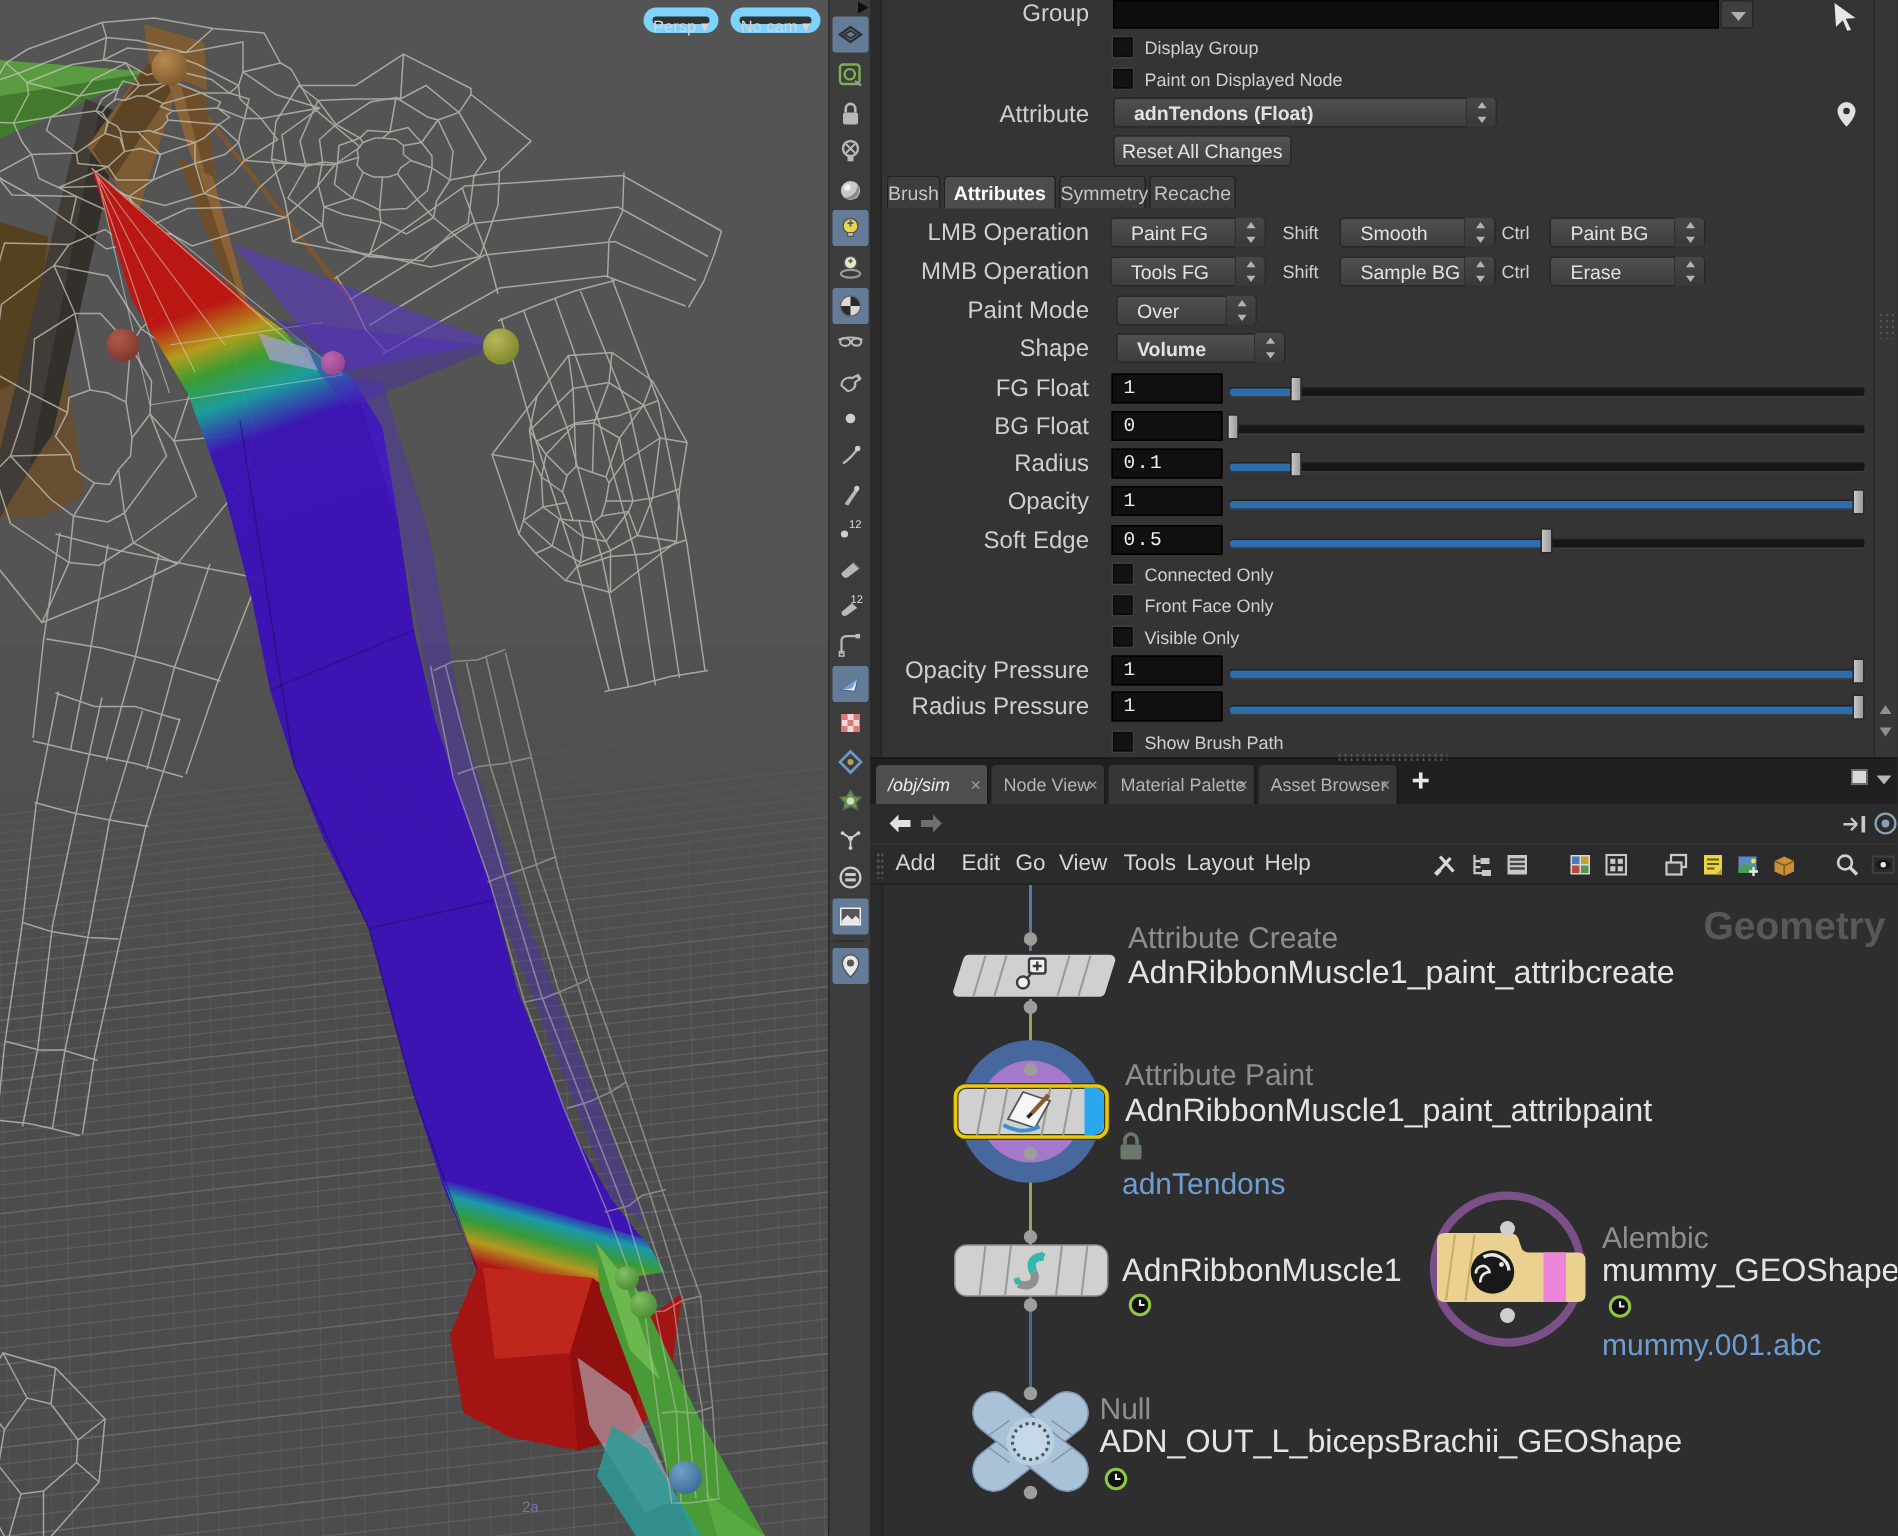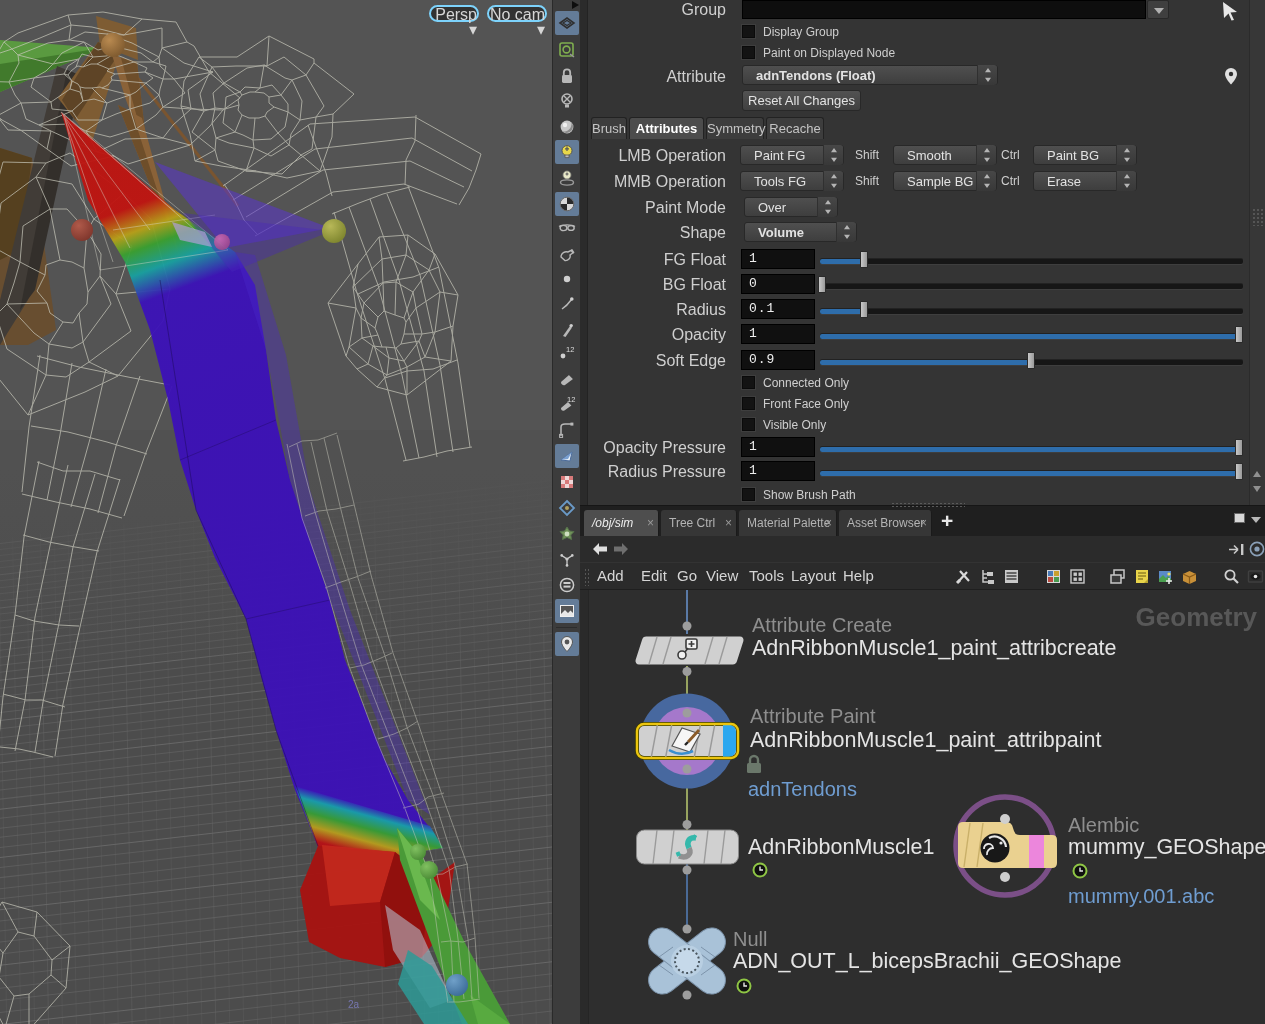--- a/index.html
+++ b/index.html
@@ -40,21 +40,21 @@
 #crumb{position:absolute;left:57px;top:3px;width:576px;height:21px;background:#1c1c1c;border:1px solid #141414;border-radius:3px;font-size:13px}
 #menubar{position:absolute;left:580px;top:562px;width:685px;height:28px;background:#2b2b2b;border-top:1px solid #333;border-bottom:1px solid #1f1f1f}
 .mgrip{position:absolute;left:4px;top:5px;width:5px;height:18px;background:radial-gradient(#555 35%, transparent 37%) 0 0/3px 4px}
 .mi{position:absolute;top:4px;color:#d5d5d5;font-size:15px}
 .mico{position:absolute;top:5px}
 #network{position:absolute;left:580px;top:590px}
 #network text{font-family:"Liberation Sans",sans-serif}
 #network .nt{fill:#8e8e8e;font-size:20px}
 #network .nn{fill:#e4e4e4;font-size:21.5px}
 #network .nb{fill:#6f9dd1;font-size:20px}
-.pill{position:absolute;height:17px;border:2px solid #7dd3fc;border-radius:9px;background:rgba(38,38,38,0.72);color:#d6d6d6;font-size:16px;line-height:15px;text-align:right}
+.pill{position:absolute;height:17px;border:6px solid #7dd3fc;border-radius:9px;background:rgba(38,38,38,0.72);color:#d6d6d6;font-size:11px;line-height:15px;text-align:center}
 </style></head>
 <body>
 <div id="root">
 <svg id="vp" width="552" height="1024" viewBox="0 0 552 1024">
 <defs>
 <linearGradient id="gTop" x1="61" y1="112" x2="175" y2="420" gradientUnits="userSpaceOnUse">
  <stop offset="0" stop-color="#bc1410"></stop>
  <stop offset="0.345" stop-color="#c01410"></stop>
  <stop offset="0.42" stop-color="#b8a018"></stop>
  <stop offset="0.475" stop-color="#3aa030"></stop>
@@ -713,21 +713,21 @@
       <div class="nf" style="left:161px;top:299px;width:74px">0.1</div>
       <div class="sltrack" style="left:240px;top:309px;width:423px"></div>
       <div class="slfill" style="left:240px;top:309px;width:44px"></div>
       <div class="slhandle" style="left:280px;top:301px"></div>
       <div class="plabel" style="left:-74px;top:326px;width:220px">Opacity</div>
       <div class="nf" style="left:161px;top:324px;width:74px">1</div>
       <div class="sltrack" style="left:240px;top:334px;width:423px"></div>
       <div class="slfill" style="left:240px;top:334px;width:419px"></div>
       <div class="slhandle" style="left:655px;top:326px"></div>
       <div class="plabel" style="left:-74px;top:352px;width:220px">Soft Edge</div>
-      <div class="nf" style="left:161px;top:350px;width:74px">0.9</div>
+      <div class="nf" style="left:161px;top:350px;width:74px">0.5</div>
       <div class="sltrack" style="left:240px;top:360px;width:423px"></div>
       <div class="slfill" style="left:240px;top:360px;width:211px"></div>
       <div class="slhandle" style="left:447px;top:352px"></div>
       <div class="cb" style="left:162px;top:376px"></div>
       <div class="cbl" style="left:183px;top:375px">Connected Only</div>
       <div class="cb" style="left:162px;top:397px"></div>
       <div class="cbl" style="left:183px;top:396px">Front Face Only</div>
       <div class="cb" style="left:162px;top:418px"></div>
       <div class="cbl" style="left:183px;top:417px">Visible Only</div>
       <div class="plabel" style="left:-74px;top:439px;width:220px">Opacity Pressure</div>
@@ -747,21 +747,21 @@
       <div class="scrarr" style="top:466px"><svg width="12" height="12">
           <path d="M6 3 l4 6 h-8 Z" fill="#909090"></path>
         </svg></div>
       <div class="scrarr" style="top:481px"><svg width="12" height="12">
           <path d="M6 9 l-4 -6 h8 Z" fill="#909090"></path>
         </svg></div>
     </div>
 <div id="splitgrip"></div>
     <div id="tabbar">
       <div class="ntab sel" style="left:4px;width:75px"><span style="font-style:italic;">/obj/sim</span><span class="tx">×</span></div>
-      <div class="ntab" style="left:81px;width:76px"><span style="">Tree Ctrl</span><span class="tx">×</span></div>
+      <div class="ntab" style="left:81px;width:76px"><span style="">Node View</span><span class="tx">×</span></div>
       <div class="ntab" style="left:159px;width:98px"><span style="">Material Palette</span><span class="tx">×</span></div>
       <div class="ntab" style="left:259px;width:93px"><span style="">Asset Browser</span><span class="tx">×</span></div>
       <div class="tplus">+</div>
       <div style="position:absolute;right:20px;top:7px;width:11px;height:10px;background:#d8d8d8;border:1px solid #666"></div>
       <svg style="position:absolute;right:3px;top:10px" width="12" height="8">
         <path d="M1 1 h10 l-5 6 Z" fill="#b8b8b8"></path>
       </svg>
     </div>
     <div id="pathbar">
 <svg class="pb" style="left:11px" width="18" height="14" viewBox="0 0 18 14">

